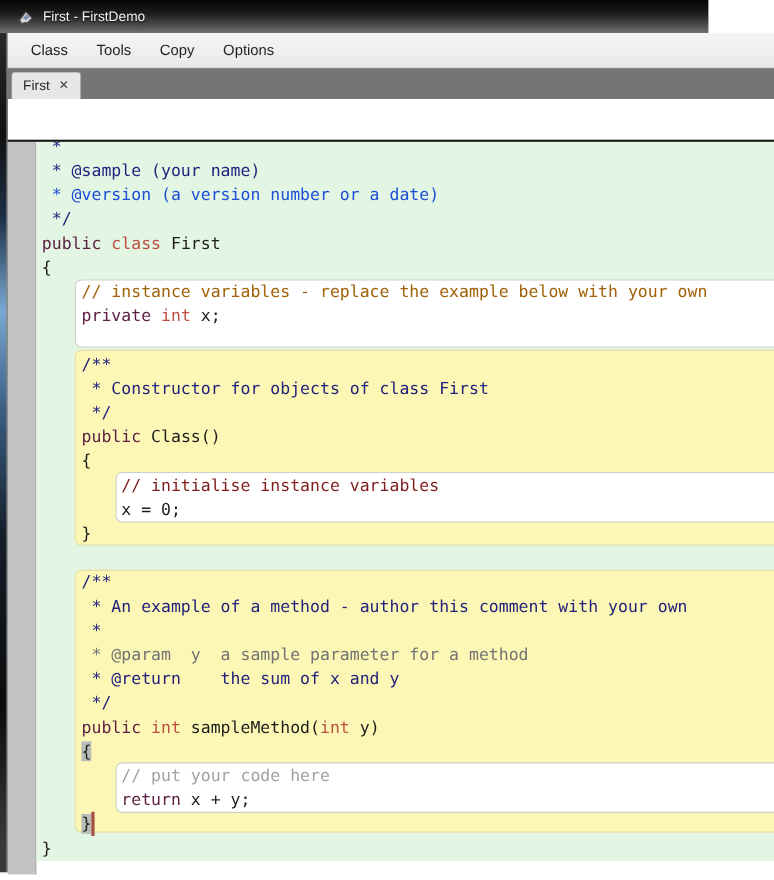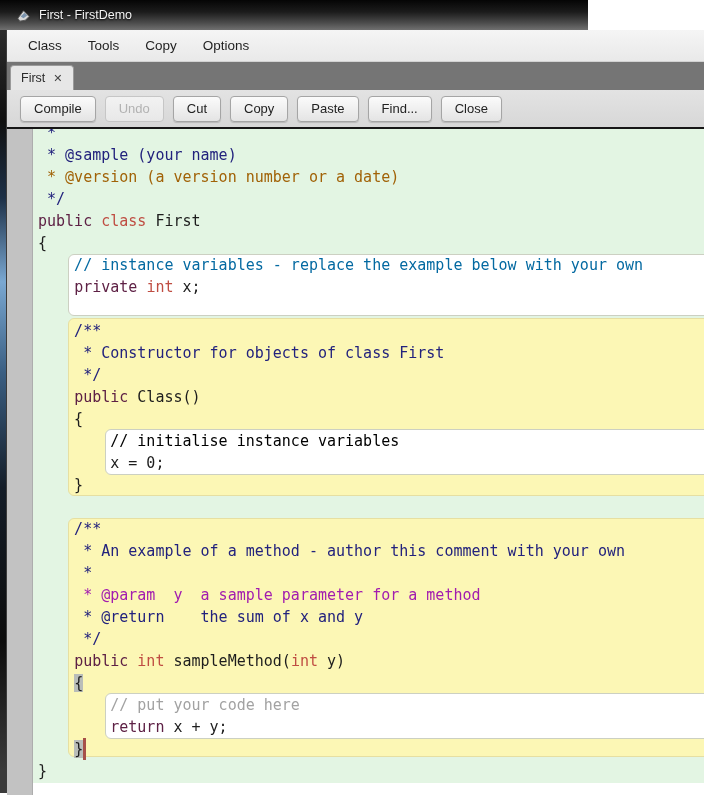--- a/index.html
+++ b/index.html
@@ -7,21 +7,21 @@
   body {
     font-family:"Liberation Sans", sans-serif;
     background:#ffffff;
     position:relative;
     overflow:hidden;
   }
   #window { position:absolute; inset:0; }
 
   
   .titlebar {
-    position:absolute; left:0; top:0; width:588px; height:30px;
+    position:absolute; left:0; top:0; width:644px; height:30px;
     background:linear-gradient(180deg,#050505 0%,#1c1c1c 40%,#4a4a4a 75%,#707070 100%);
     display:flex; align-items:center; padding-left:16px;
   }
   .titlebar .app-icon { width:15px; height:15px; margin-right:8px; flex:0 0 auto; }
   .titlebar .title-text { color:#f2f2f2; font-size:12.5px; text-shadow:0 1px 2px #000; }
 
   
   .left-frame {
     position:absolute; left:0; top:30px; width:7px; height:763px;
     background:linear-gradient(180deg,#2a2a2a 0%,#101010 12%,#1d3047 22%,#7aa8d2 33%,#3a5e82 45%,#141d28 60%,#0c0c0c 80%,#3a3a3a 97%);
@@ -119,62 +119,53 @@
       <div class="menu-item">Options</div>
     </div>
 
   <div class="tabstrip">
     <div class="tab">
       <span class="tab-label">First</span>
       <span class="tab-close">✕</span>
     </div>
   </div>
 
-  <div class="toolbar">
-      <button class="tb-btn">Compile</button>
-      <button class="tb-btn disabled">Undo</button>
-      <button class="tb-btn">Cut</button>
-      <button class="tb-btn">Copy</button>
-      <button class="tb-btn">Paste</button>
-      <button class="tb-btn">Find...</button>
-      <button class="tb-btn">Close</button>
-    </div>
 
   <div class="toolbar-sep"></div>
 
   <div class="gutter"></div>
 
   <div class="editor">
       <div class="scope-box scope-white" style="left: 35px; top: 125px; height: 62px; background: rgb(255, 255, 255);"></div>
       <div class="scope-box scope-yellow" style="left: 35px; top: 189px; height: 178px; background: rgb(252, 247, 181);"></div>
       <div class="scope-box scope-white" style="left: 72px; top: 300px; height: 46px; background: rgb(255, 255, 255);"></div>
       <div class="scope-box scope-yellow" style="left: 35px; top: 389px; height: 239px; background: rgb(252, 247, 181);"></div>
       <div class="scope-box scope-white" style="left: 72px; top: 564px; height: 46px; background: rgb(255, 255, 255);"></div>
       <div class="code-line" style="top: -7px;"><span class="doc" style="color: rgb(34, 34, 125);"> *</span></div>
       <div class="code-line" style="top: 15px;"><span class="doc" style="color: rgb(34, 34, 125);"> * @sample (your name)</span></div>
-      <div class="code-line" style="top: 37px;"><span class="doc" style="color: #a16207;"> * @version (a version number or a date)</span></div>
+      <div class="code-line" style="top: 37px;"><span class="doc" style="color: #1d4ed8;"> * @version (a version number or a date)</span></div>
       <div class="code-line" style="top: 59px;"><span class="doc" style="color: rgb(34, 34, 125);"> */</span></div>
       <div class="code-line" style="top: 81px;"><span class="kw1" style="color: rgb(94, 33, 69);">public</span><span class="pln" style="color: rgb(29, 29, 29);"> </span><span class="kw2" style="color: rgb(191, 77, 66);">class</span><span class="pln" style="color: rgb(29, 29, 29);"> First</span></div>
       <div class="code-line" style="top: 103px;"><span class="pln" style="color: rgb(29, 29, 29);">{</span></div>
-      <div class="code-line" style="top: 125px;"><span class="com" style="color: #0369a1;">    // instance variables - replace the example below with your own</span></div>
+      <div class="code-line" style="top: 125px;"><span class="com" style="color: #a16207;">    // instance variables - replace the example below with your own</span></div>
       <div class="code-line" style="top: 147px;"><span class="pln" style="color: rgb(29, 29, 29);">    </span><span class="kw1" style="color: rgb(94, 33, 69);">private</span><span class="pln" style="color: rgb(29, 29, 29);"> </span><span class="kw2" style="color: rgb(191, 77, 66);">int</span><span class="pln" style="color: rgb(29, 29, 29);"> x;</span></div>
       <div class="code-line" style="top: 169px;"></div>
       <div class="code-line" style="top: 191px;"><span class="doc" style="color: rgb(34, 34, 125);">    /**</span></div>
       <div class="code-line" style="top: 213px;"><span class="doc" style="color: rgb(34, 34, 125);">     * Constructor for objects of class First</span></div>
       <div class="code-line" style="top: 235px;"><span class="doc" style="color: rgb(34, 34, 125);">     */</span></div>
       <div class="code-line" style="top: 257px;"><span class="pln" style="color: rgb(29, 29, 29);">    </span><span class="kw1" style="color: rgb(94, 33, 69);">public</span><span class="pln" style="color: rgb(29, 29, 29);"> Class()</span></div>
       <div class="code-line" style="top: 279px;"><span class="pln" style="color: rgb(29, 29, 29);">    {</span></div>
-      <div class="code-line" style="top: 301px;"><span class="com" style="color: #000000;">        // initialise instance variables</span></div>
+      <div class="code-line" style="top: 301px;"><span class="com" style="color: #7f1d1d;">        // initialise instance variables</span></div>
       <div class="code-line" style="top: 323px;"><span class="pln" style="color: rgb(29, 29, 29);">        x = 0;</span></div>
       <div class="code-line" style="top: 345px;"><span class="pln" style="color: rgb(29, 29, 29);">    }</span></div>
       <div class="code-line" style="top: 367px;"></div>
       <div class="code-line" style="top: 389px;"><span class="doc" style="color: rgb(34, 34, 125);">    /**</span></div>
       <div class="code-line" style="top: 411px;"><span class="doc" style="color: rgb(34, 34, 125);">     * An example of a method - author this comment with your own</span></div>
       <div class="code-line" style="top: 433px;"><span class="doc" style="color: rgb(34, 34, 125);">     *</span></div>
-      <div class="code-line" style="top: 455px;"><span class="doc" style="color: #a21caf;">     * @param  y  a sample parameter for a method</span></div>
+      <div class="code-line" style="top: 455px;"><span class="doc" style="color: #737373;">     * @param  y  a sample parameter for a method</span></div>
       <div class="code-line" style="top: 477px;"><span class="doc" style="color: rgb(34, 34, 125);">     * @return    the sum of x and y</span></div>
       <div class="code-line" style="top: 499px;"><span class="doc" style="color: rgb(34, 34, 125);">     */</span></div>
       <div class="code-line" style="top: 521px;"><span class="pln" style="color: rgb(29, 29, 29);">    </span><span class="kw1" style="color: rgb(94, 33, 69);">public</span><span class="pln" style="color: rgb(29, 29, 29);"> </span><span class="kw2" style="color: rgb(191, 77, 66);">int</span><span class="pln" style="color: rgb(29, 29, 29);"> sampleMethod(</span><span class="kw2" style="color: rgb(191, 77, 66);">int</span><span class="pln" style="color: rgb(29, 29, 29);"> y)</span></div>
       <div class="code-line" style="top: 543px;"><span class="pln" style="color: rgb(29, 29, 29);">    </span><span class="hl" style="color: rgb(29, 29, 29); background: rgb(185, 189, 185);">{</span></div>
       <div class="code-line" style="top: 565px;"><span class="com" style="color: rgb(162, 162, 162); margin-top: 48px;">        // put your code here</span></div>
       <div class="code-line" style="top: 587px;"><span class="pln" style="color: rgb(29, 29, 29);">        </span><span class="kw1" style="color: rgb(94, 33, 69);">return</span><span class="pln" style="color: rgb(29, 29, 29);"> x + y;</span></div>
       <div class="code-line" style="top: 609px;"><span class="pln" style="color: rgb(29, 29, 29);">    </span><span class="hl" style="color: rgb(29, 29, 29); background: rgb(185, 189, 185);">}</span></div>
       <div class="code-line" style="top: 631px;"><span class="pln" style="color: rgb(29, 29, 29);">}</span></div>
       <div class="caret" style="background: rgb(166, 80, 72); left: 50px; top: 609px;"></div>
     </div>

